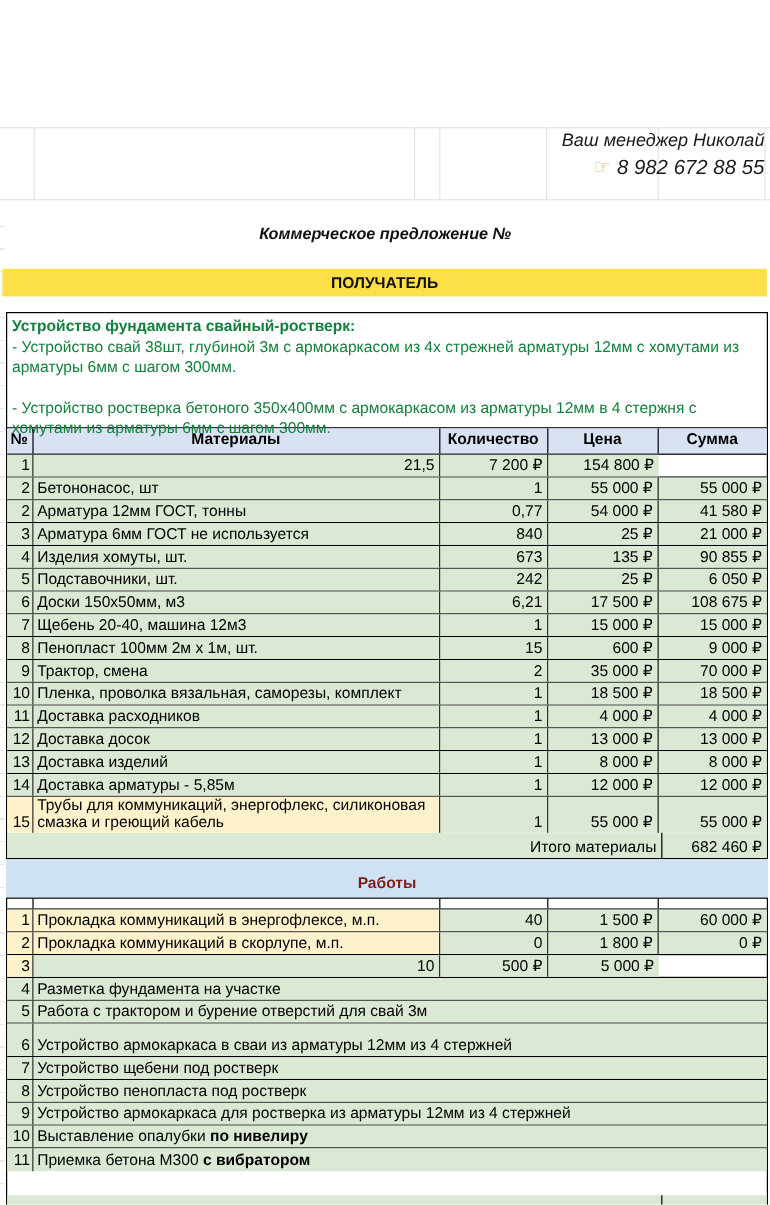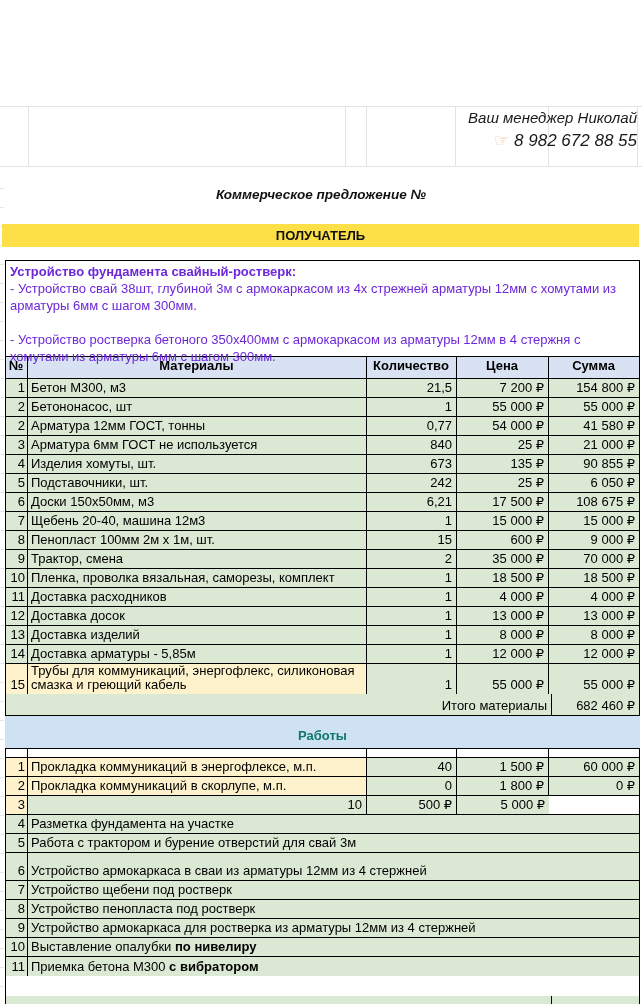--- a/index.html
+++ b/index.html
@@ -29,21 +29,21 @@
   
   .doc-title { position:absolute; left:0; top:187px; width:100%; text-align:center;
     font-size:13.5px; font-weight:700; font-style:italic; color:#111; }
   .recipient { position:absolute; left:2px; top:224px; width:637px; height:23px;
     background:#fde047; display:flex; align-items:center; justify-content:center;
     font-size:13px; font-weight:700; color:#111; }
 
   
   .sheet { position:absolute; left:5px; top:260px; width:635px; }
   .desc { height:96px; border:1px solid #000; border-bottom:none; padding:3px 5px 0 4px;
-    font-size:13px; line-height:1.3; color:#6d28d9; }
+    font-size:13px; line-height:1.3; color:#15803d; }
   .desc-heading { font-weight:700; }
   .desc-p2 { margin-top:17px; }
 
   .tbl { border:1px solid #000; font-size:13px; color:#000; }
   .trow { display:grid; height:19px; border-bottom:1px solid #000; }
   .trow:last-child { border-bottom:none; }
   .cols5 { grid-template-columns:22px 339px 90px 92px 1fr; }
   .cols2 { grid-template-columns:22px 1fr; }
   .colsTotal { grid-template-columns:546px 1fr; }
   .colsGrand { grid-template-columns:363px 183px 1fr; }
@@ -59,21 +59,21 @@
   .tall-mat { height:30px; }
   .tall-wrk { height:28px; }
   .empty-row { height:9px; }
   .total-row { height:21px; font-weight:400; }
   .total-row .cell { justify-content:flex-end; }
   .works-total { height:26px;margin-top:20px; }
   .grand-row { height:20px; font-weight:700; }
   .grand-row .c-label, .grand-row .c-sum { justify-content:flex-end; }
 
   .works-banner { height:32px; background:#cfe2f3; display:flex; align-items:flex-end;
-    justify-content:center; padding-bottom:5px; font-size:13px; font-weight:700; color:#0f766e; }
+    justify-content:center; padding-bottom:5px; font-size:13px; font-weight:700; color:#7f1d1d; }
 </style>
 </head>
 <body>
 
 <div class="page">
 
   <div class="gridline" style="left:0;top:106px;width:642px;height:1px;"></div>
   <div class="gridline" style="left:0;top:166px;width:642px;height:1px;"></div>
   <div class="gridline" style="left:28px;top:106px;width:1px;height:60px;"></div>
   <div class="gridline" style="left:345px;top:106px;width:1px;height:60px;"></div>
@@ -105,21 +105,20 @@
       <div class="trow cols5 thead">
         <div class="cell">№</div>
         <div class="cell">Материалы</div>
         <div class="cell">Количество</div>
         <div class="cell">Цена</div>
         <div class="cell">Сумма</div>
       </div>
       <div id="materials-body">
           <div class="trow cols5">
             <div class="cell c-num green">1</div>
-            <div class="cell c-name green">Бетон М300, м3</div>
             <div class="cell c-qty green">21,5</div>
             <div class="cell c-price green">7 200 ₽</div>
             <div class="cell c-sum green">154 800 ₽</div>
           </div>
           <div class="trow cols5">
             <div class="cell c-num green">2</div>
             <div class="cell c-name green">Бетононасос, шт</div>
             <div class="cell c-qty green">1</div>
             <div class="cell c-price green">55 000 ₽</div>
             <div class="cell c-sum green">55 000 ₽</div>

